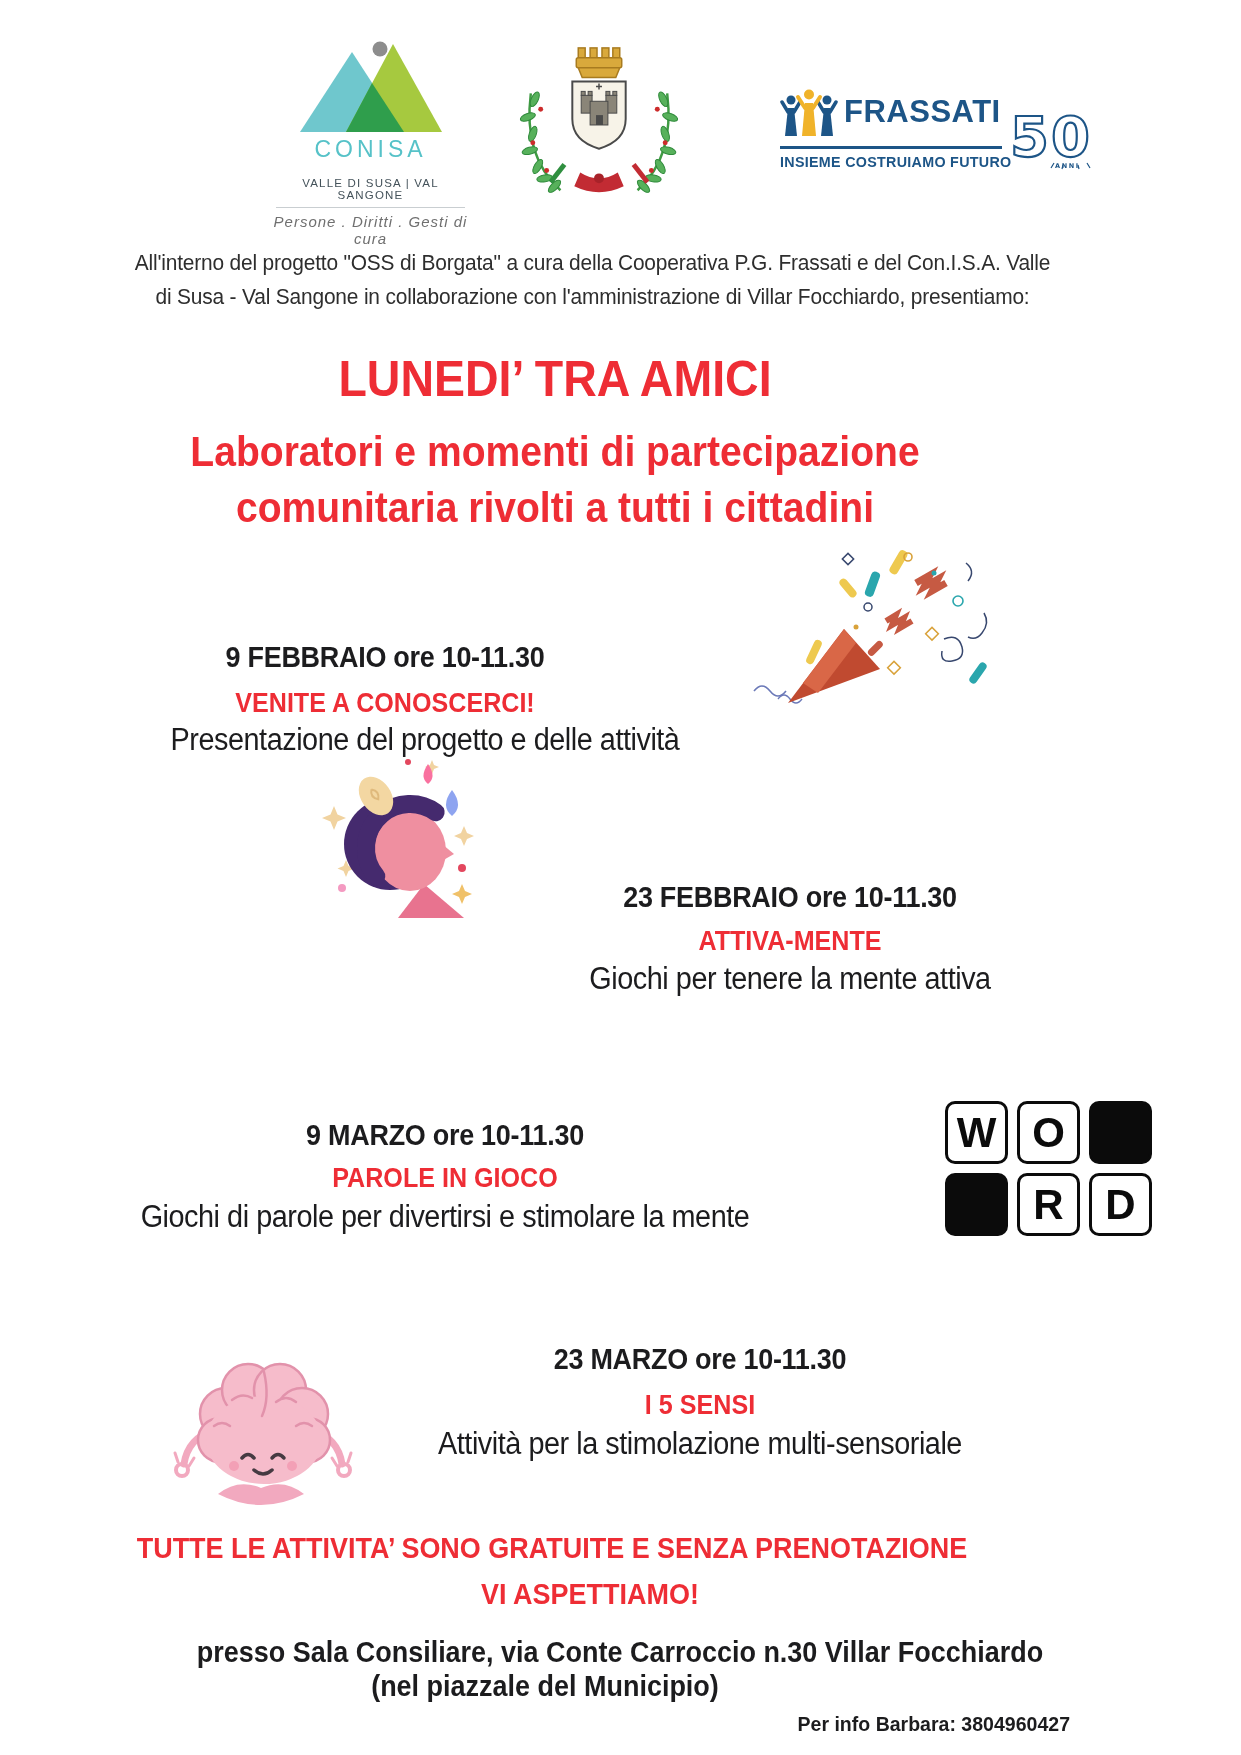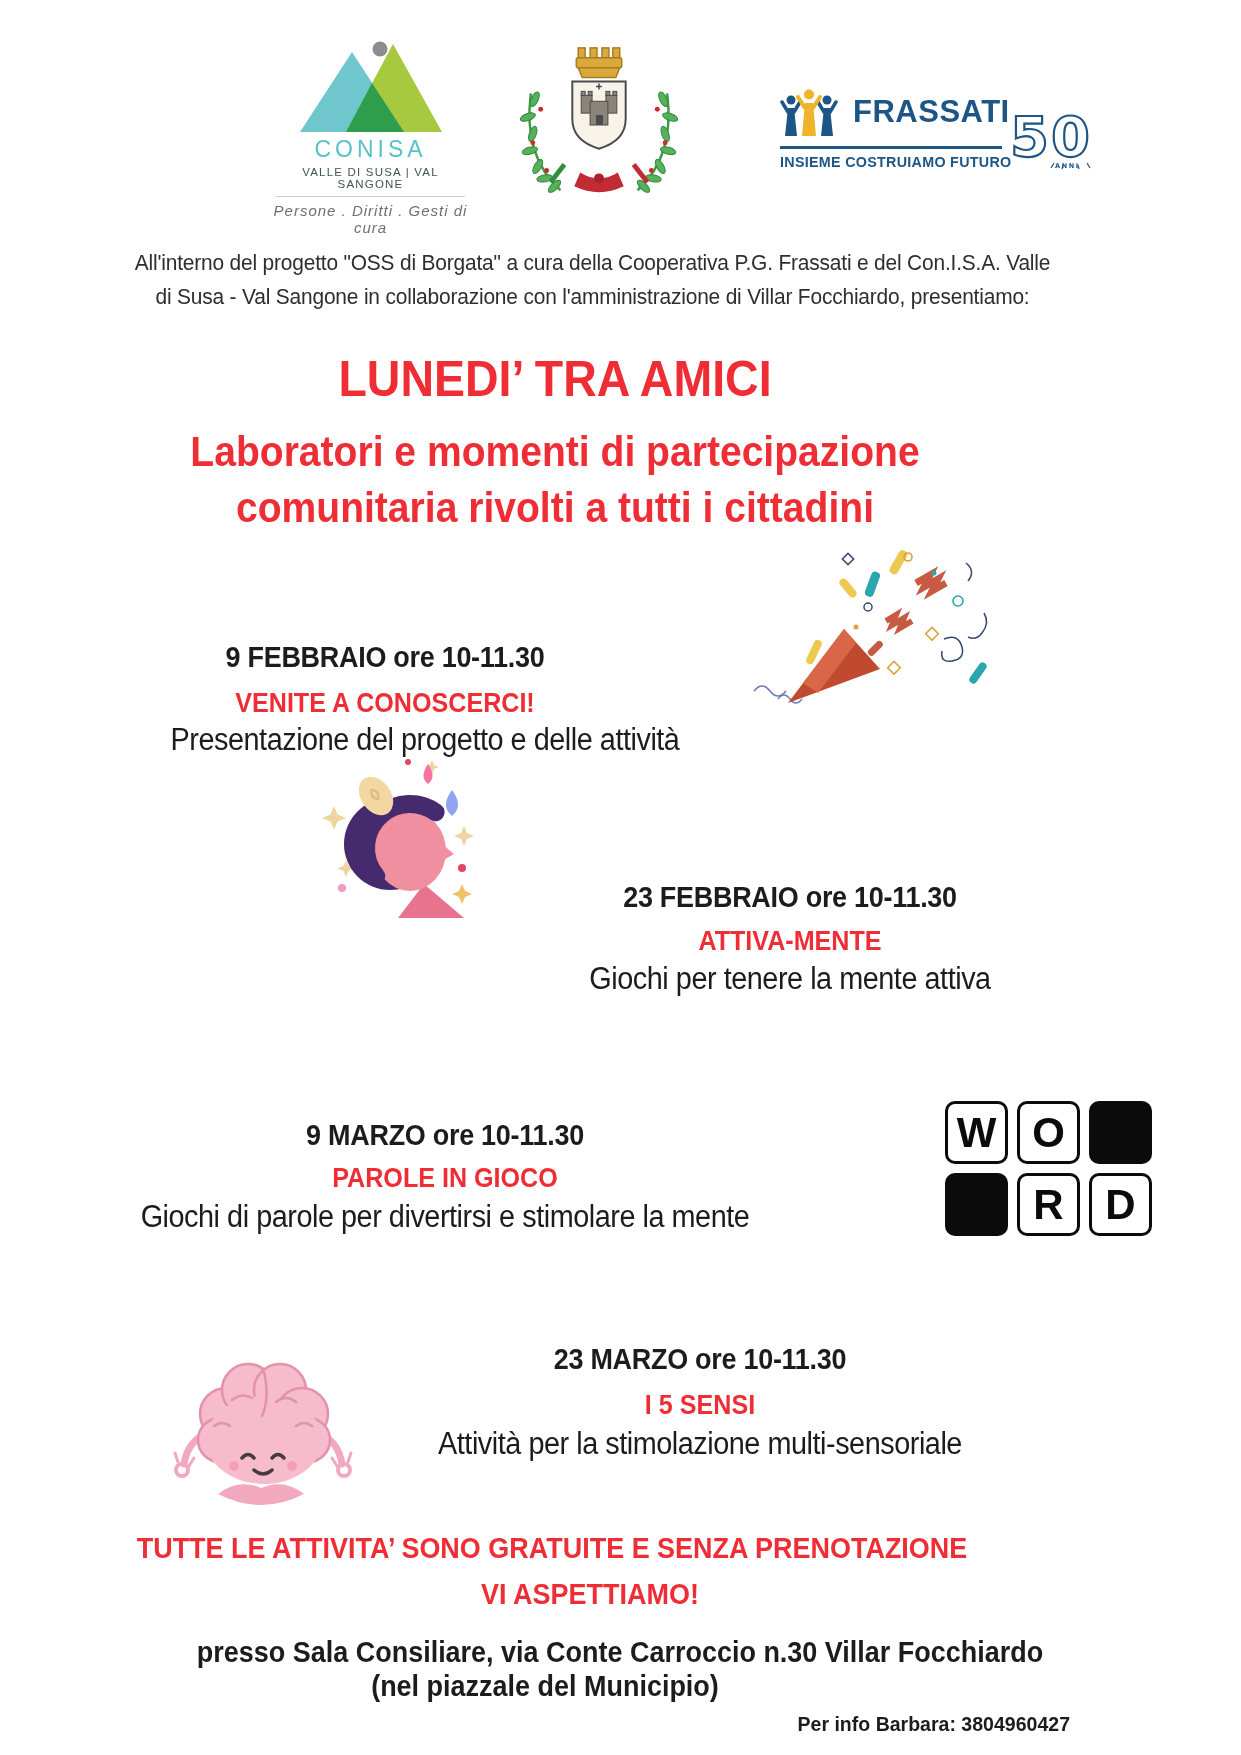--- a/index.html
+++ b/index.html
@@ -4,29 +4,29 @@
 <style>
   html,body{margin:0;padding:0;background:#ffffff;}
   body{width:1241px;height:1755px;position:relative;overflow:hidden;
        font-family:"Liberation Sans","DejaVu Sans",sans-serif;color:#1c1c1e;}
   .abs{position:absolute;}
   .t{position:absolute;text-align:center;transform:scaleX(.93);transform-origin:50% 50%;white-space:nowrap;}
   
   .conisa{left:268px;top:36px;width:205px;text-align:center;}
   .conisa svg{display:block;margin:0 auto;}
   .conisa-word{margin-top:0;font-size:23px;font-weight:400;color:#56c2c8;letter-spacing:4px;}
-  .conisa-sub{margin-top:3px;font-size:11.5px;color:#44525a;letter-spacing:1.2px;text-align:center;}
+  .conisa-sub{margin-top:14px;font-size:11.5px;color:#44525a;letter-spacing:1.2px;text-align:center;}
   .conisa-div{border-top:1px solid #c9ced1;margin:6px 8px 5px;}
   .conisa-tag{font-style:italic;font-size:15px;color:#6f6f6f;letter-spacing:1px;}
   
   .crest{left:494px;top:40px;}
   
   .frassati{left:780px;top:86px;width:222px;height:90px;}
   .fr-people{position:absolute;left:0;top:2px;}
-  .fr-word{position:absolute;left:73px;top:8px;font-size:31px;font-weight:700;color:#1d5587;letter-spacing:.5px;}
+  .fr-word{position:absolute;left:64px;top:8px;font-size:31px;font-weight:700;color:#1d5587;letter-spacing:.5px;}
   .fr-line{position:absolute;left:0;top:60px;width:222px;height:3px;background:#1d5587;}
   .fr-tag{position:absolute;left:0;top:68px;font-size:14.3px;font-weight:700;color:#1d5587;letter-spacing:.3px;white-space:nowrap;}
   .fr-badge{position:absolute;left:228px;top:22px;}
   
   .intro{font-size:22.5px;color:#2e2e2e;letter-spacing:-0.2px;}
   .intro1{left:10px;width:1165px;top:250px;}
   .intro2{left:10px;width:1165px;top:284px;}
   
   .main-title{left:0;width:1110px;top:350px;font-size:50px;font-weight:700;color:#ee2d35;}
   .subtt{left:0;width:1110px;font-size:42px;font-weight:700;color:#ee2d35;}

